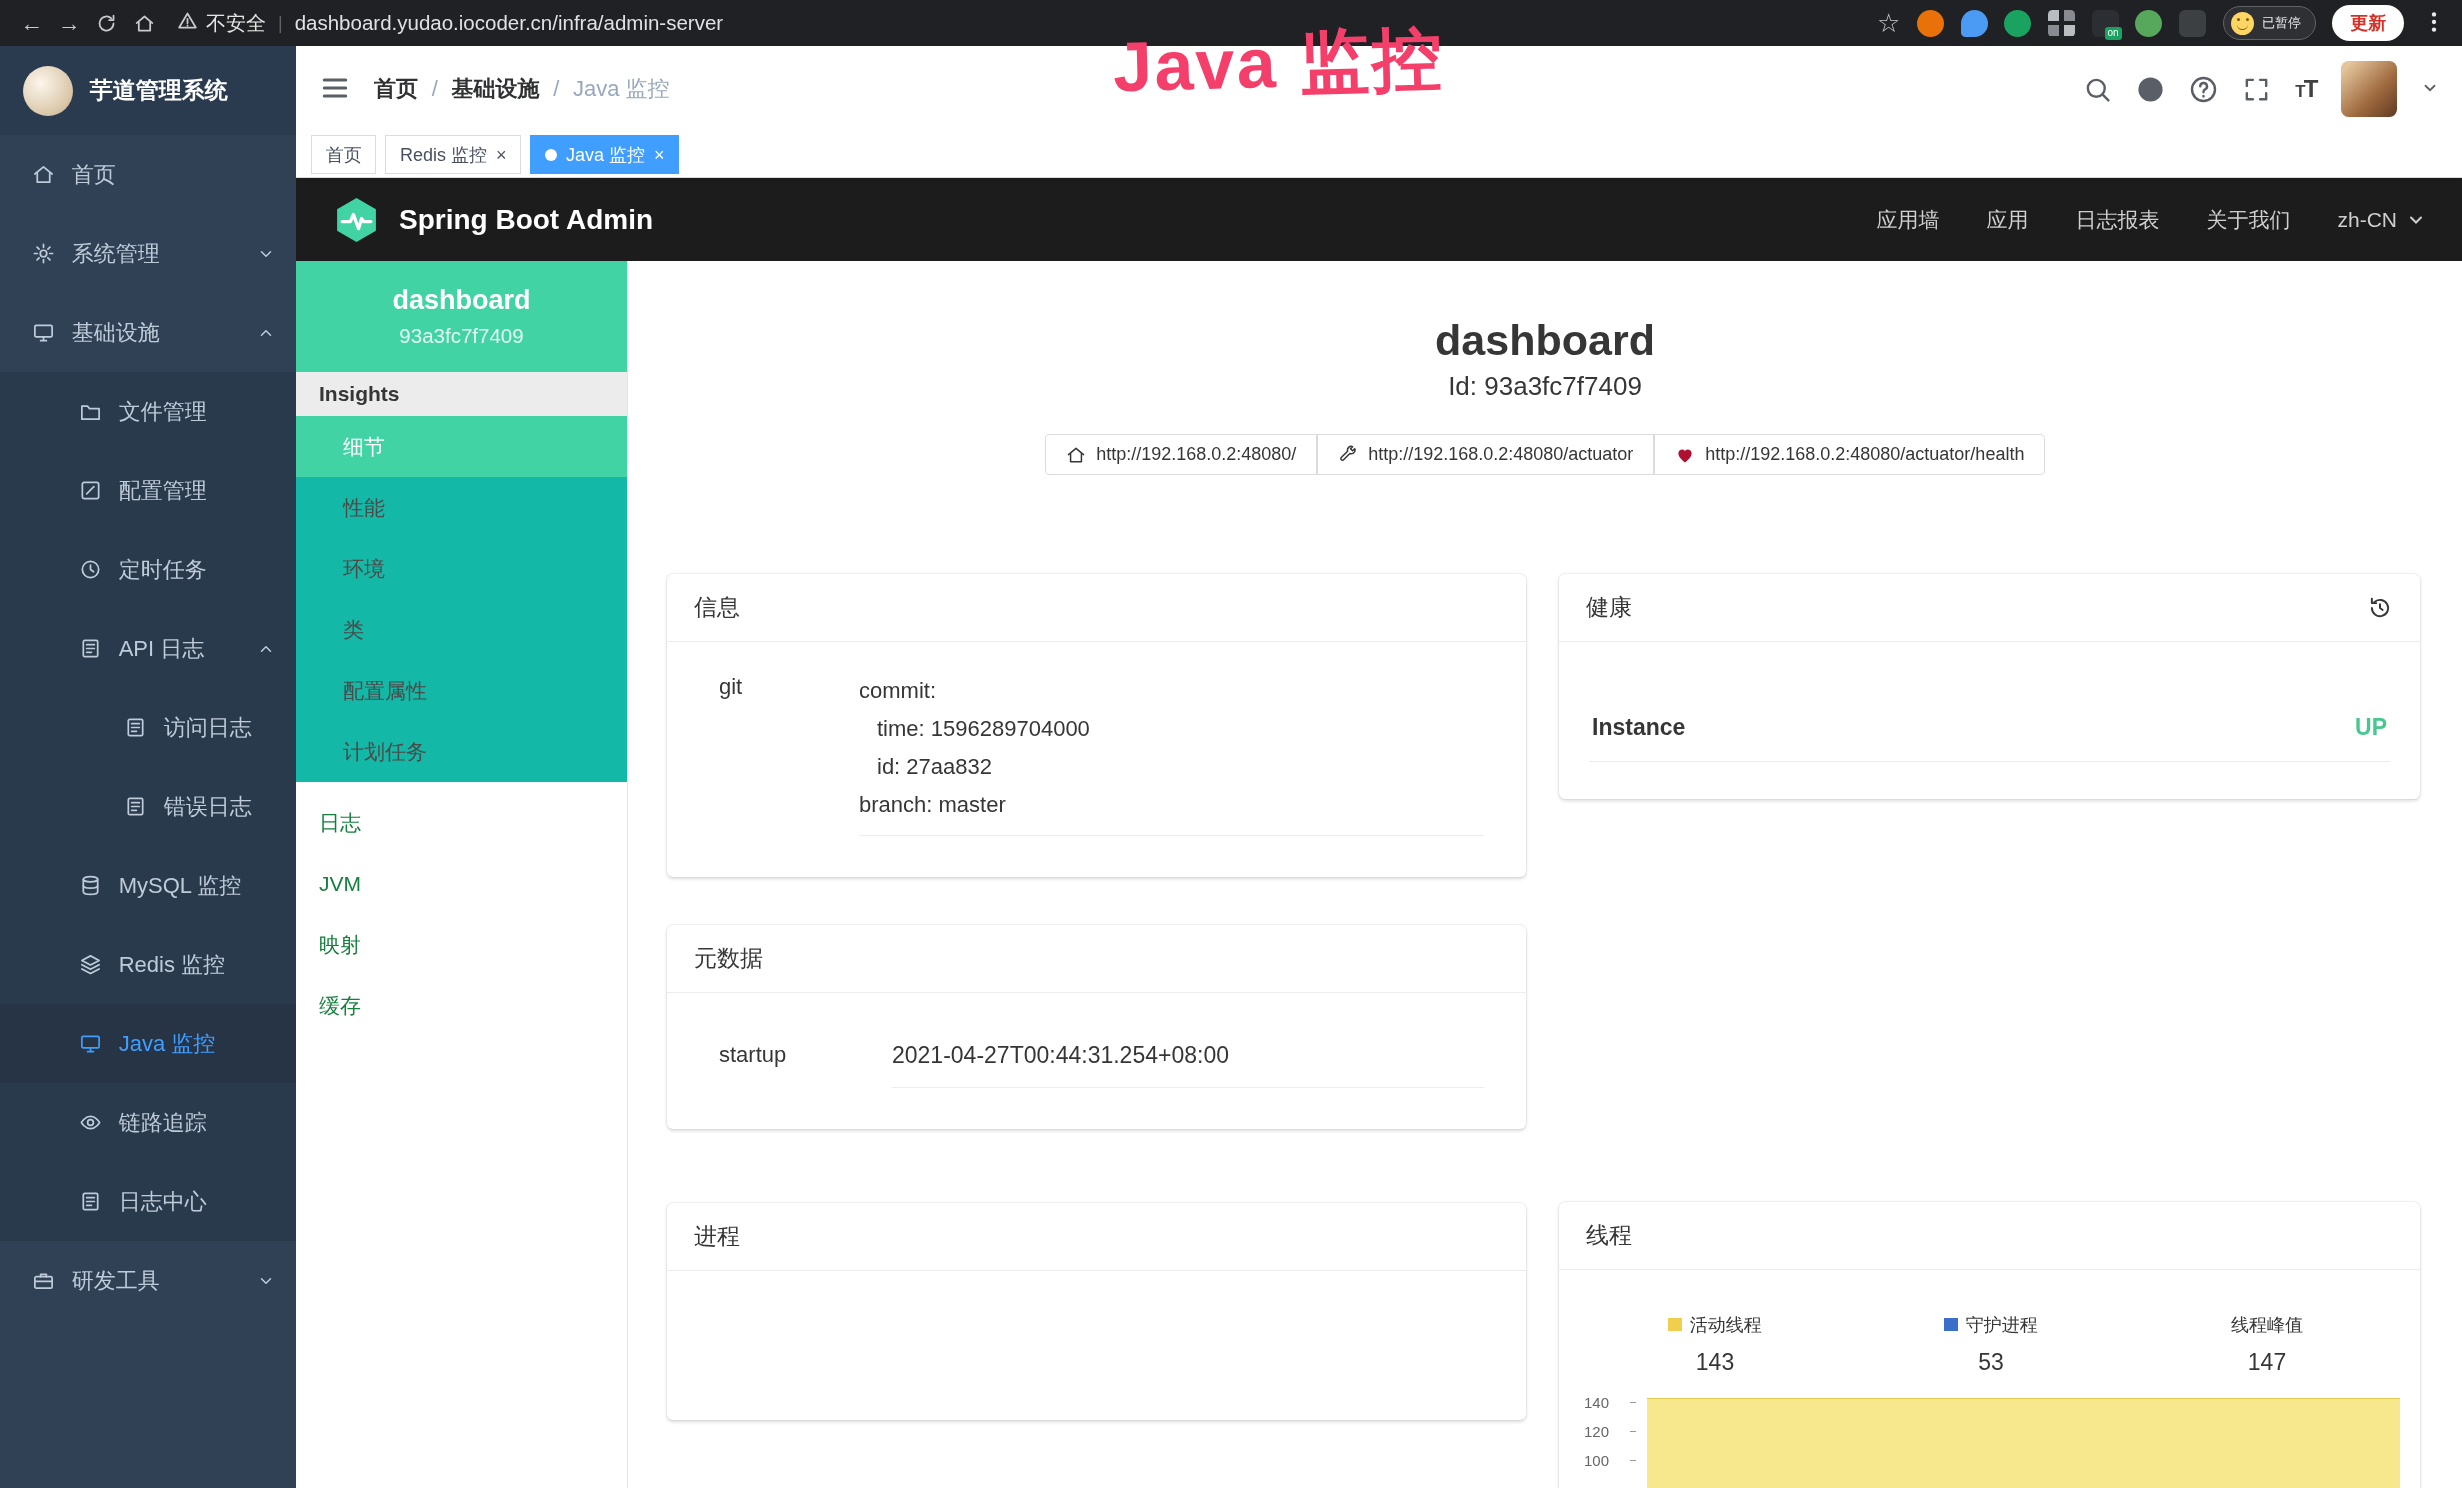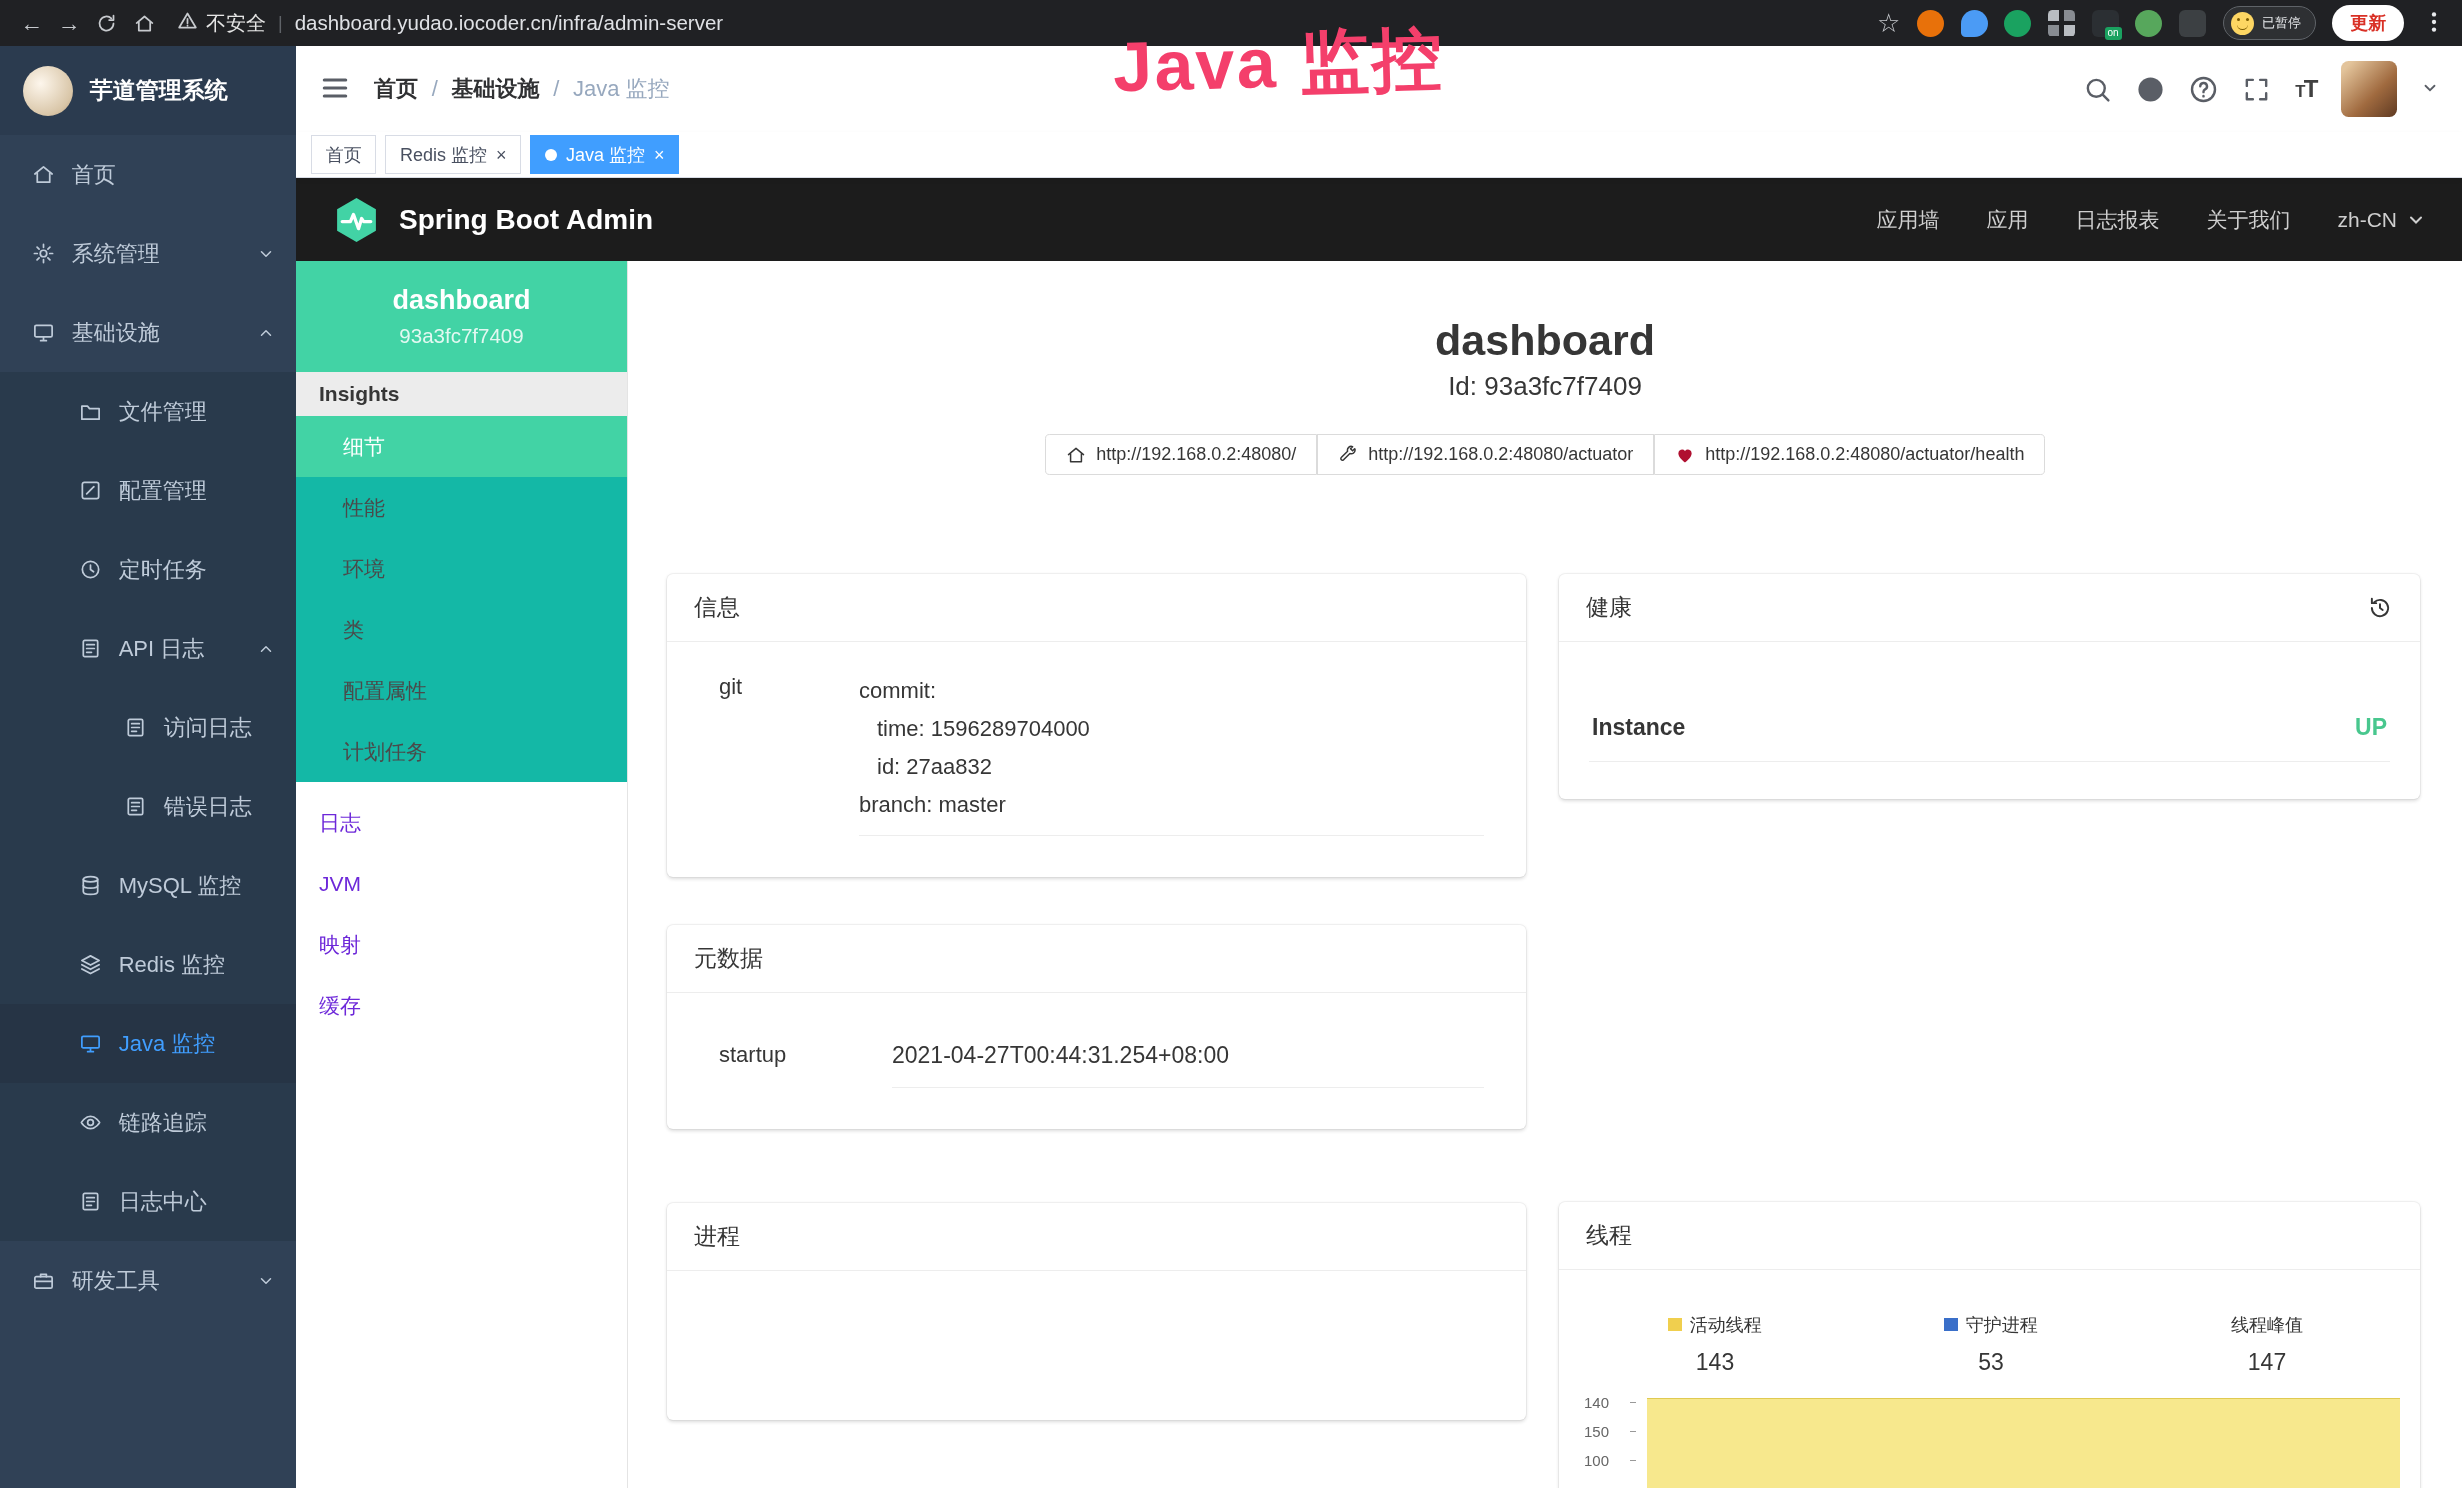--- a/index.html
+++ b/index.html
@@ -89,21 +89,21 @@
 
   .sba-body{flex:1;display:flex;min-height:0}
   .inst-sb{width:332px;flex:none;border-right:0.8px solid #e4e4e4;background:#fff}
   .inst-head{height:111px;background:var(--sba-green);color:#fff;display:flex;flex-direction:column;align-items:center;justify-content:center;gap:7.6px}
   .inst-name{font-size:27px;font-weight:700}
   .inst-id{font-size:20.5px;opacity:.85}
   .ins-label{height:44px;background:#ececec;display:flex;align-items:center;padding:0 23px;font-size:21px;font-weight:700;color:#363636}
   .ins-item{height:61px;display:flex;align-items:center;padding-left:47px;font-size:21px;color:#4a4a4a;background:#14b8a6;cursor:pointer}
   .ins-item.active{background:var(--sba-green);color:#fff}
   .inst-group{margin-bottom:10.6px}
-  .sb-item{height:61px;display:flex;align-items:center;padding-left:23px;font-size:21px;color:#6d28d9;cursor:pointer}
+  .sb-item{height:61px;display:flex;align-items:center;padding-left:23px;font-size:21px;color:#15803d;cursor:pointer}
 
   
   .content{flex:1;min-width:0;overflow:hidden;background:#fff}
   .page-title{margin-top:55px;text-align:center;font-size:43px;font-weight:600;color:#363636}
   .page-id{margin-top:6px;text-align:center;font-size:26px;color:#363636}
   .links-row{margin-top:32px;display:flex;justify-content:center}
   .link-btn{display:flex;align-items:center;gap:10.6px;height:41px;padding:0 20px;border:0.8px solid #dbdbdb;background:#fff;font-size:18px;color:#363636;margin-left:-0.8px;cursor:pointer;white-space:nowrap}
   .link-btn:first-child{border-radius:4.6px 0 0 4.6px;margin-left:0}
   .link-btn:last-child{border-radius:0 4.6px 4.6px 0}
   .link-btn svg{width:20px;height:20px;fill:none;stroke:#363636;stroke-width:1.8;stroke-linecap:round;stroke-linejoin:round}
@@ -599,21 +599,21 @@
                     </div>
                     <div class="t-val">147</div>
                   </div>
                 </div>
                 <div class="t-chart">
                   <div class="ytick yt0">
                       <span>140</span>
                       <span class="tk"></span>
                     </div>
                   <div class="ytick yt1">
-                      <span>150</span>
+                      <span>120</span>
                       <span class="tk"></span>
                     </div>
                   <div class="ytick yt2">
                       <span>100</span>
                       <span class="tk"></span>
                     </div>
                   <div class="t-area"></div>
                 </div>
               </div>
             </section>

